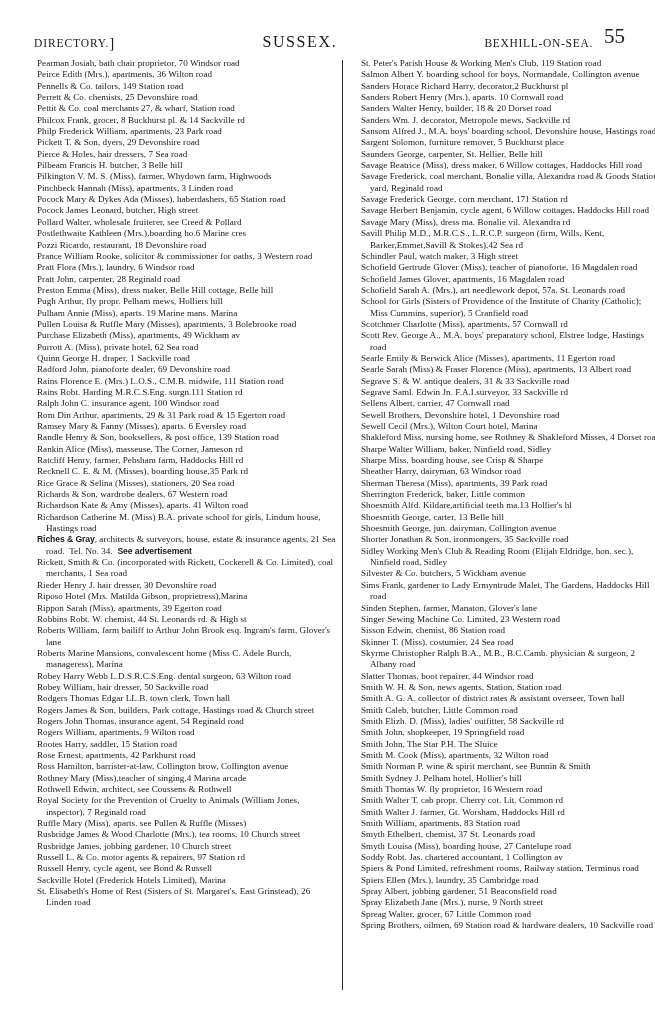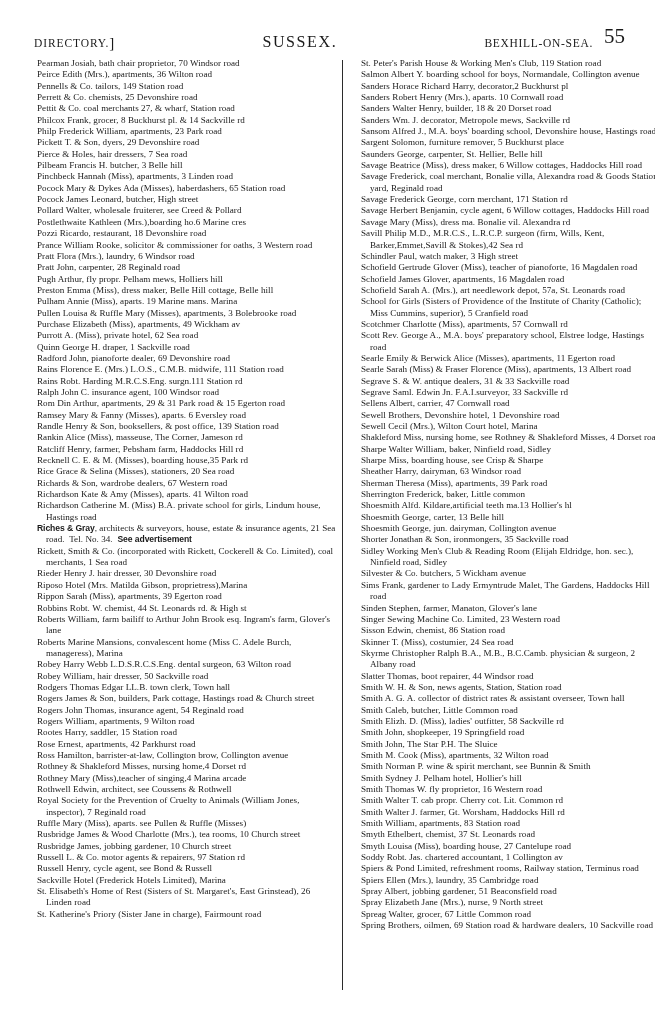--- a/index.html
+++ b/index.html
@@ -126,31 +126,32 @@
         <p class="entry">Pearman Josiah, bath chair proprietor, 70 Windsor road</p>
         <p class="entry">Peirce Edith (Mrs.), apartments, 36 Wilton road</p>
         <p class="entry">Pennells &amp; Co. tailors, 149 Station road</p>
         <p class="entry">Perrett &amp; Co. chemists, 25 Devonshire road</p>
         <p class="entry">Pettit &amp; Co. coal merchants 27, &amp; wharf, Station road</p>
         <p class="entry">Philcox Frank, grocer, 8 Buckhurst pl. &amp; 14 Sackville rd</p>
         <p class="entry">Philp Frederick William, apartments, 23 Park road</p>
         <p class="entry">Pickett T. &amp; Son, dyers, 29 Devonshire road</p>
         <p class="entry">Pierce &amp; Holes, hair dressers, 7 Sea road</p>
         <p class="entry">Pilbeam Francis H. butcher, 3 Belle hill</p>
+        <p class="entry">Pilkington V. M. S. (Miss), farmer, Whydown farm, Highwoods</p>
         <p class="entry">Pinchbeck Hannah (Miss), apartments, 3 Linden road</p>
         <p class="entry">Pocock Mary &amp; Dykes Ada (Misses), haberdashers, 65 Station road</p>
         <p class="entry">Pocock James Leonard, butcher, High street</p>
         <p class="entry">Pollard Walter, wholesale fruiterer, see Creed &amp; Pollard</p>
         <p class="entry">Postlethwaite Kathleen (Mrs.),boarding ho.6 Marine cres</p>
         <p class="entry">Pozzi Ricardo, restaurant, 18 Devonshire road</p>
         <p class="entry">Prance William Rooke, solicitor &amp; commissioner for oaths, 3 Western road</p>
         <p class="entry">Pratt Flora (Mrs.), laundry, 6 Windsor road</p>
         <p class="entry">Pratt John, carpenter, 28 Reginald road</p>
+        <p class="entry">Preston Emma (Miss), dress maker, Belle Hill cottage, Belle hill</p>
         <p class="entry">Pugh Arthur, fly propr. Pelham mews, Holliers hill</p>
-        <p class="entry">Preston Emma (Miss), dress maker, Belle Hill cottage, Belle hill</p>
         <p class="entry">Pulham Annie (Miss), aparts. 19 Marine mans. Marina</p>
         <p class="entry">Pullen Louisa &amp; Ruffle Mary (Misses), apartments, 3 Bolebrooke road</p>
         <p class="entry">Purchase Elizabeth (Miss), apartments, 49 Wickham av</p>
         <p class="entry">Purrott A. (Miss), private hotel, 62 Sea road</p>
         <p class="entry">Quinn George H. draper, 1 Sackville road</p>
         <p class="entry">Radford John, pianoforte dealer, 69 Devonshire road</p>
         <p class="entry">Rains Florence E. (Mrs.) L.O.S., C.M.B. midwife, 111 Station road</p>
         <p class="entry">Rains Robt. Harding M.R.C.S.Eng. surgn.111 Station rd</p>
         <p class="entry">Ralph John C. insurance agent, 100 Windsor road</p>
         <p class="entry">Rom Din Arthur, apartments, 29 &amp; 31 Park road &amp; 15 Egerton road</p>
@@ -173,32 +174,30 @@
         <p class="entry">Roberts Marine Mansions, convalescent home (Miss C. Adele Burch, manageress), Marina</p>
         <p class="entry">Robey Harry Webb L.D.S.R.C.S.Eng. dental surgeon, 63 Wilton road</p>
         <p class="entry">Robey William, hair dresser, 50 Sackville road</p>
         <p class="entry">Rodgers Thomas Edgar LL.B. town clerk, Town hall</p>
         <p class="entry">Rogers James &amp; Son, builders, Park cottage, Hastings road &amp; Church street</p>
         <p class="entry">Rogers John Thomas, insurance agent, 54 Reginald road</p>
         <p class="entry">Rogers William, apartments, 9 Wilton road</p>
         <p class="entry">Rootes Harry, saddler, 15 Station road</p>
         <p class="entry">Rose Ernest, apartments, 42 Parkhurst road</p>
         <p class="entry">Ross Hamilton, barrister-at-law, Collington brow, Collington avenue</p>
-        <p class="entry">Rothney &amp; Shakleford Misses, nursing home,4 Dorset rd</p>
         <p class="entry">Rothney Mary (Miss),teacher of singing,4 Marina arcade</p>
         <p class="entry">Rothwell Edwin, architect, see Coussens &amp; Rothwell</p>
         <p class="entry">Royal Society for the Prevention of Cruelty to Animals (William Jones, inspector), 7 Reginald road</p>
         <p class="entry">Ruffle Mary (Miss), aparts. see Pullen &amp; Ruffle (Misses)</p>
         <p class="entry">Rusbridge James &amp; Wood Charlotte (Mrs.), tea rooms, 10 Church street</p>
         <p class="entry">Rusbridge James, jobbing gardener, 10 Church street</p>
         <p class="entry">Russell L. &amp; Co. motor agents &amp; repairers, 97 Station rd</p>
         <p class="entry">Russell Henry, cycle agent, see Bond &amp; Russell</p>
         <p class="entry">Sackville Hotel (Frederick Hotels Limited), Marina</p>
         <p class="entry">St. Elisabeth's Home of Rest (Sisters of St. Margaret's, East Grinstead), 26 Linden road</p>
-        <p class="entry">St. Katherine's Priory (Sister Jane  in charge), Fairmount road</p>
       </div>
     <div class="col-rule"></div>
     <div class="col col-right">
         <p class="entry">St. Peter's Parish House &amp; Working Men's Club, 119 Station road</p>
         <p class="entry">Salmon Albert Y. boarding school for boys, Normandale, Collington avenue</p>
         <p class="entry">Sanders Horace Richard Harry, decorator,2 Buckhurst pl</p>
         <p class="entry">Sanders Robert Henry (Mrs.), aparts. 10 Cornwall road</p>
         <p class="entry">Sanders Walter Henry, builder, 18 &amp; 20 Dorset road</p>
         <p class="entry">Sanders Wm. J. decorator, Metropole mews, Sackville rd</p>
         <p class="entry">Sansom Alfred J., M.A. boys' boarding school, Devonshire house, Hastings road</p>

